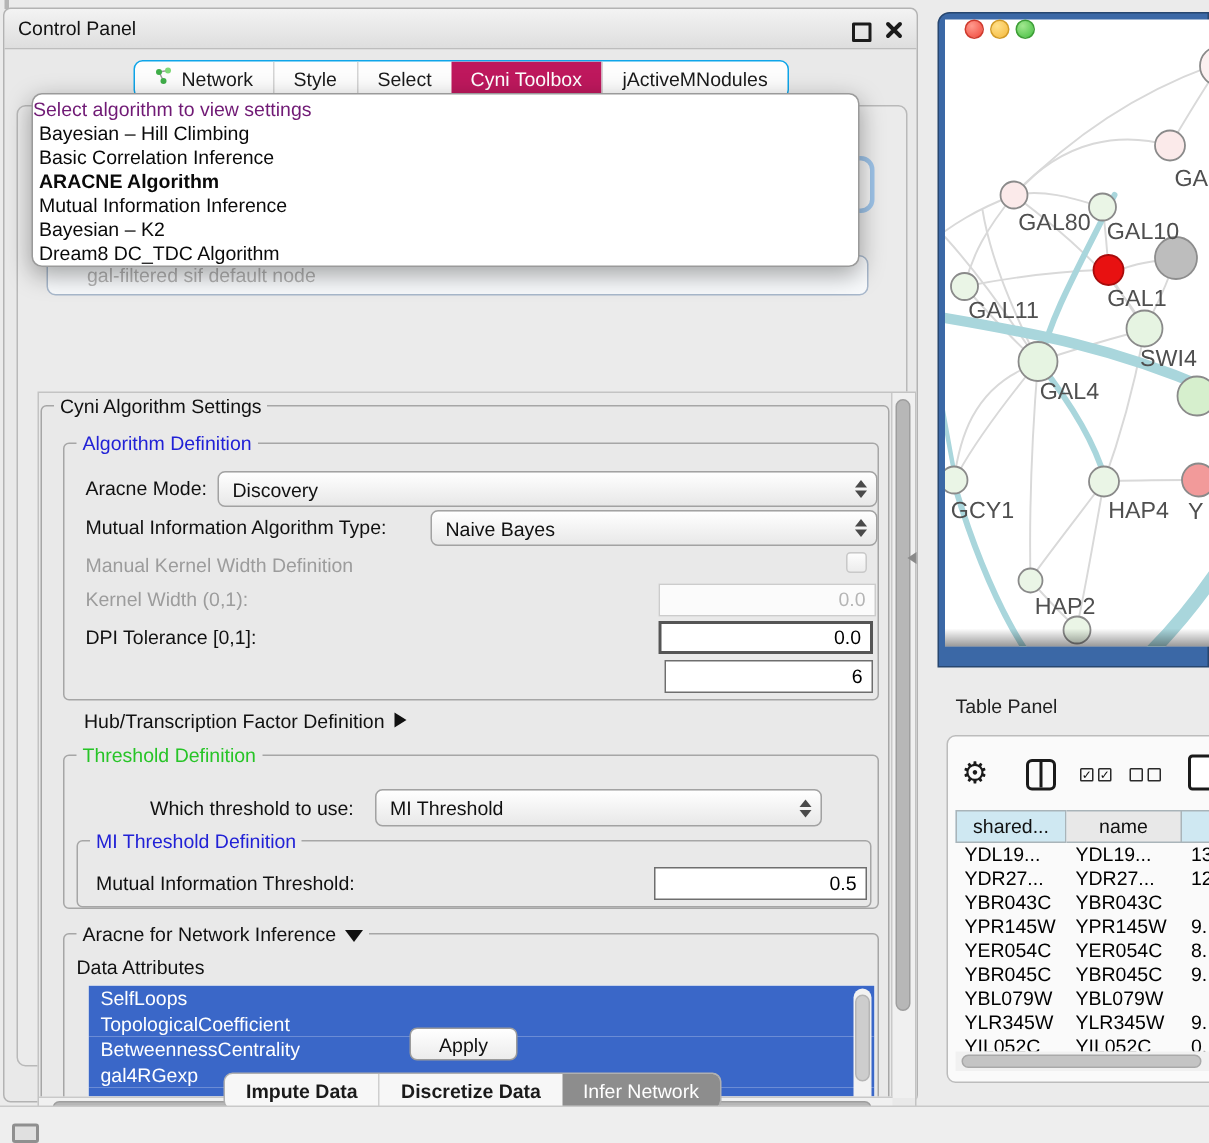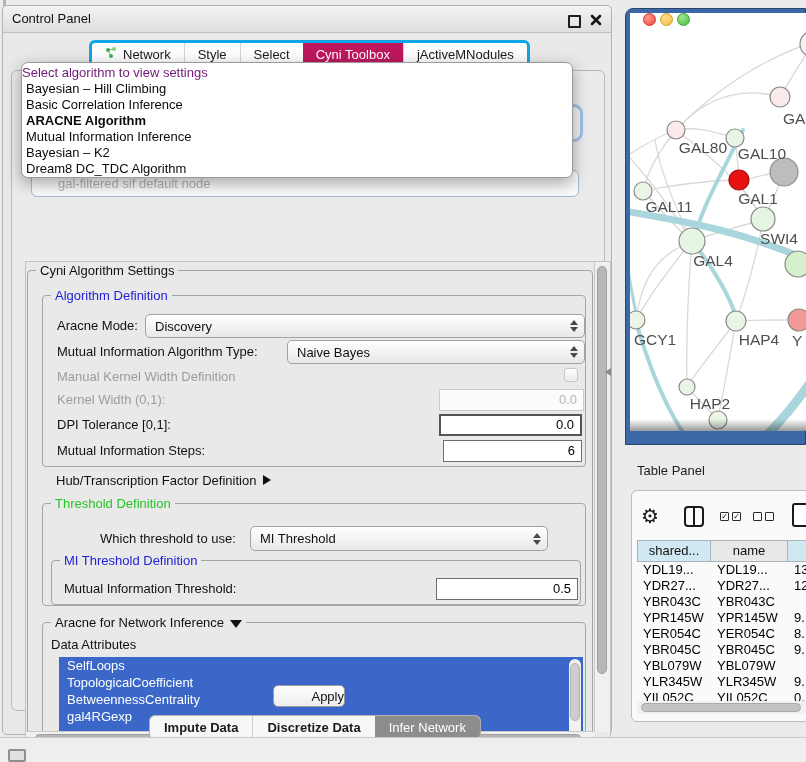--- a/index.html
+++ b/index.html
@@ -9,21 +9,21 @@
   
   .cp-window{left:2px;top:5px;width:608px;height:728px;background:#e9e9e9;
              border:1px solid #b3b3b3;border-radius:5px;}
   .cp-titlebar{left:0;top:0;right:0;height:26px;background:linear-gradient(#f3f3f3,#dedede);
                border-bottom:1px solid #bdbdbd;border-radius:5px 5px 0 0;}
   .cp-title{left:9px;top:0;line-height:26px;font-size:13px;color:#111;}
   .win-float{right:30px;top:9px;width:9px;height:9px;border:2px solid #1c1c1c;border-radius:1px;}
   .win-close{right:9px;top:8px;width:12px;height:12px;}
   
   .tabbar{left:86px;top:34px;height:24px;display:inline-flex;background:#fdfdfd;
-          border:3px solid #0ea5e9;border-radius:6px;overflow:hidden;align-items:stretch;}
+          border:1px solid #0ea5e9;border-radius:6px;overflow:hidden;align-items:stretch;}
   .tab{padding:0 13px;line-height:24px;color:#1a1a1a;display:flex;align-items:center;gap:5px;cursor:default;}
   .tab + .tab{border-left:1px solid #d4d4d4;}
   .tab.selected{background:#be185d;color:#fff;border-left:none;}
   
   .popup{left:18px;top:56px;width:552px;height:116px;background:#fff;border:1px solid #9a9a9a;
          border-radius:7px;box-shadow:0 5px 16px rgba(0,0,0,.35);z-index:10;padding-top:2px;box-sizing:border-box;}
   .popup-head{color:#701a75;height:16px;line-height:16px;}
   .popup-item{height:16px;line-height:16px;padding-left:4px;color:#0a0a0a;white-space:nowrap;}
   .popup-item.bold{font-weight:bold;}
   
@@ -67,21 +67,21 @@
   .arrow-down{display:inline-block;width:0;height:0;border-left:6px solid transparent;
               border-right:6px solid transparent;border-top:8px solid #111;margin-left:6px;vertical-align:middle;}
   
   .attr-list{background:#fff;overflow:hidden;}
   .attr-item{height:17px;line-height:17px;padding-left:8px;color:#111;white-space:nowrap;}
   .attr-item.selected{background:#3a67c8;color:#fff;}
   .attr-scroll{position:absolute;right:2px;top:2px;width:12px;bottom:4px;background:#f2f2f2;border-radius:6px;}
   .attr-scroll .thumb{position:absolute;left:1px;top:4px;width:10px;height:58px;background:#cdcdcd;border:1px solid #b5b5b5;border-radius:5px;box-sizing:border-box;}
   
   .apply-btn{left:261px;top:614px;width:72px;height:22px;background:linear-gradient(#ffffff,#ececec);
-             border:1px solid #9b9b9b;border-radius:5px;text-align:right;line-height:21px;box-sizing:border-box;}
+             border:1px solid #9b9b9b;border-radius:5px;text-align:center;line-height:21px;box-sizing:border-box;}
   .btabbar{left:146px;top:709px;height:23px;display:inline-flex;background:#f7f7f7;
            border:1px solid #b0b0b0;border-radius:6px;overflow:hidden;}
   .btab{padding:0 14px;line-height:23px;font-weight:bold;color:#1a1a1a;}
   .btab + .btab{border-left:1px solid #cfcfcf;}
   .btab.selected{background:#8d8d8d;color:#fff;font-weight:normal;border-left:none;}
   
   .split-arrow{left:605px;top:368px;width:0;height:0;border-top:4px solid transparent;
                border-bottom:4px solid transparent;border-right:6px solid #8a8a8a;}
   
   .net-window{left:625px;top:8px;width:181px;height:437px;background:#3b68a6;border:1px solid #27466f;
@@ -190,21 +190,20 @@
 
           <div class="abs flabel dim" style="left:14px;top:73px;">Manual Kernel Width Definition</div>
           <div class="abs checkbox" style="left:521px;top:72px;"></div>
 
           <div class="abs flabel dim" style="left:14px;top:93px;line-height:22px;">Kernel Width (0,1):</div>
           <div class="abs tfield disabled" style="left:396px;top:93px;width:145px;height:22px;">0.0</div>
 
           <div class="abs flabel" style="left:14px;top:118px;line-height:22px;">DPI Tolerance [0,1]:</div>
           <div class="abs tfield strong" style="left:396px;top:118px;width:143px;height:22px;">0.0</div>
 
-          <div class="abs flabel" style="left:14px;top:144px;line-height:22px;">Mutual Information Steps:</div>
           <div class="abs tfield" style="left:400px;top:144px;width:139px;height:22px;">6</div>
         </div>
 
         <div class="abs" style="left:28px;top:202px;white-space:nowrap;">
           <span>Hub/Transcription Factor Definition</span><span class="arrow-right"></span>
         </div>
 
         <div class="groupbox" style="position:absolute;left:14px;top:232px;width:544px;height:103px;">
           <span class="legend green">Threshold Definition</span>
 

